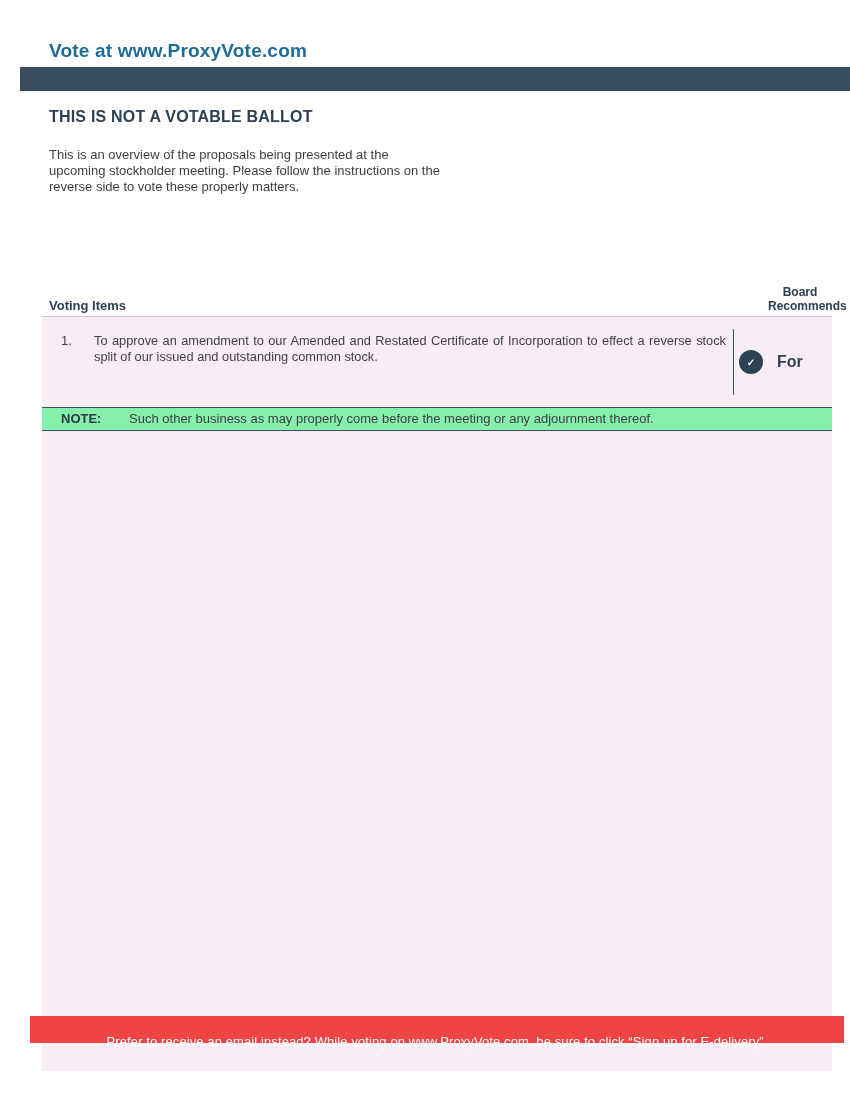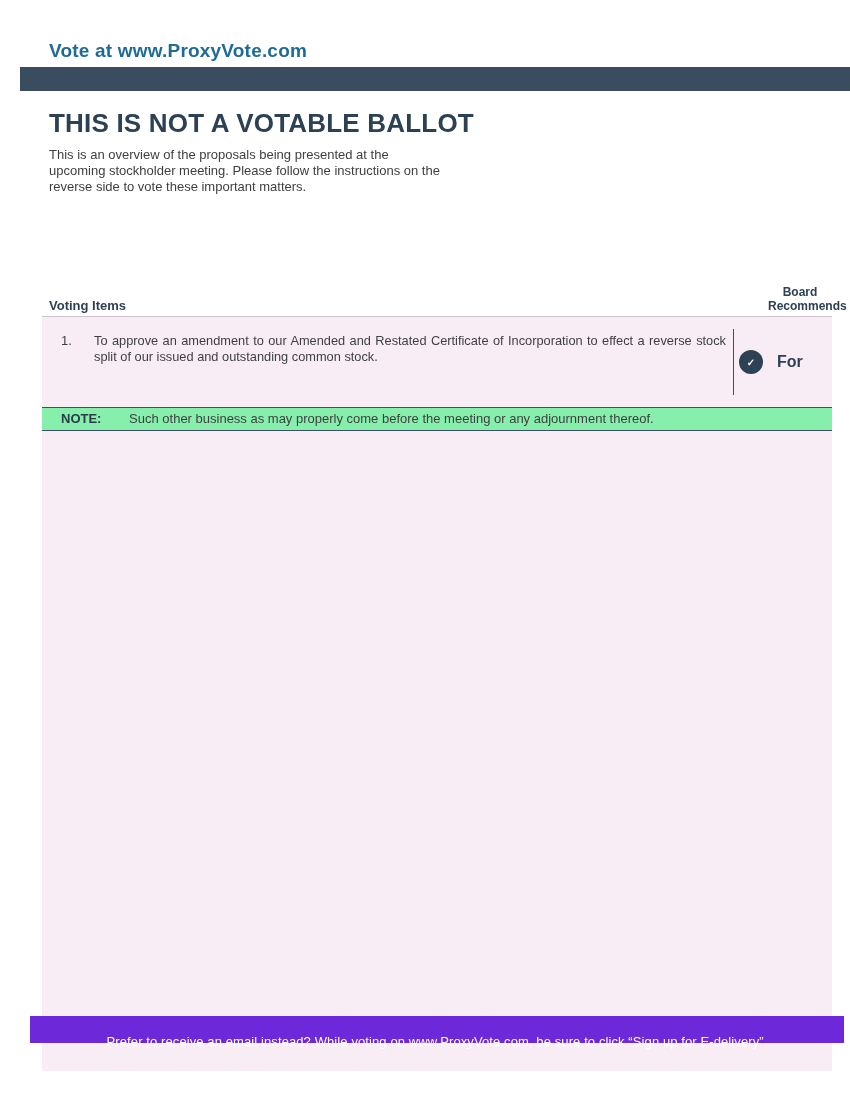--- a/index.html
+++ b/index.html
@@ -19,21 +19,21 @@
     position: absolute; left: 25px; top: 16px;
     font-size: 19px; font-weight: bold; color: #1e6b95;
     letter-spacing: 0.2px;
   }
   .top-rule {
     position: absolute; left: 8px; top: 55px;
     width: 833px; height: 9px; background: #3a4c60;
   }
   .ballot-heading {
     position: absolute; left: 25px; top: 84px;
-    font-size: 26px; font-weight: bold; color: #2d4155;
+    font-size: 16px; font-weight: bold; color: #2d4155;
     letter-spacing: 0.2px;
   }
   .intro-text {
     position: absolute; left: 25px; top: 123px;
     width: 420px; font-size: 13px; line-height: 16px;
     color: #3f3f41;
   }
   .voting-items-label {
     position: absolute; left: 25px; top: 274px;
     font-size: 13px; font-weight: bold; color: #2d4155; text-align: center;
@@ -88,38 +88,38 @@
     font-size: 13px; color: #3f3f41;
   }
   .note-label { font-weight: bold; color: #2d3a4a; }
   .pink-filler {
     background: #f8edf4;
     height: 640px;
   }
   .footer-bar {
     position: absolute; left: 18px; top: 1004px;
     width: 814px; height: 27px;
-    background: #6d28d9;
+    background: #ef4444;
     color: #ffffff; text-align: center;
     font-size: 13px; line-height: 27px;
     letter-spacing: 0.1px;
   }
 </style>
 </head>
 <body>
 
 <div class="page">
 
   <div class="site-title">Vote at www.ProxyVote.com</div>
 
   <div class="top-rule"></div>
 
   <div class="ballot-heading">THIS IS NOT A VOTABLE BALLOT</div>
 
-  <div class="intro-text">This is an overview of the proposals being presented at the upcoming stockholder meeting. Please follow the instructions on the reverse side to vote these important matters.</div>
+  <div class="intro-text">This is an overview of the proposals being presented at the upcoming stockholder meeting. Please follow the instructions on the reverse side to vote these properly matters.</div>
 
   <div class="voting-items-label">Voting Items</div>
 
   <div class="recommends-label">Board Recommends</div>
 
   <div class="voting-table">
 
     <div class="item-row">
       <div class="item-number">1.</div>
       <div class="item-text">To approve an amendment to our Amended and Restated Certificate of Incorporation to effect a reverse stock split of our issued and outstanding common stock.</div>

